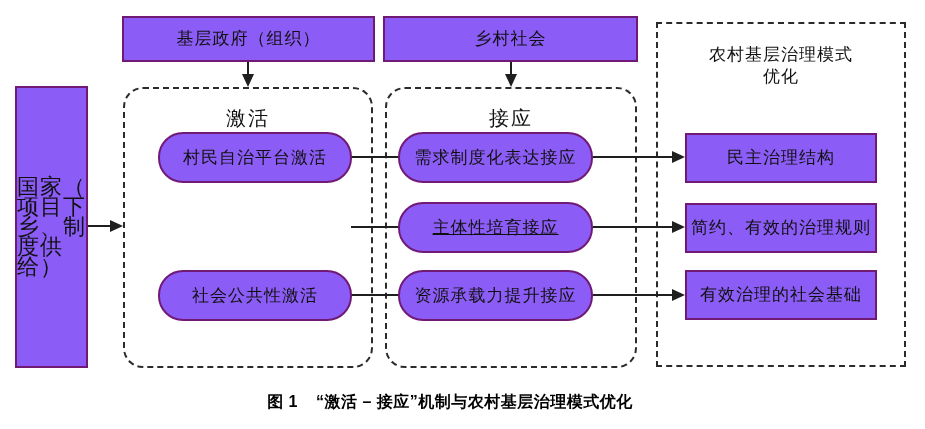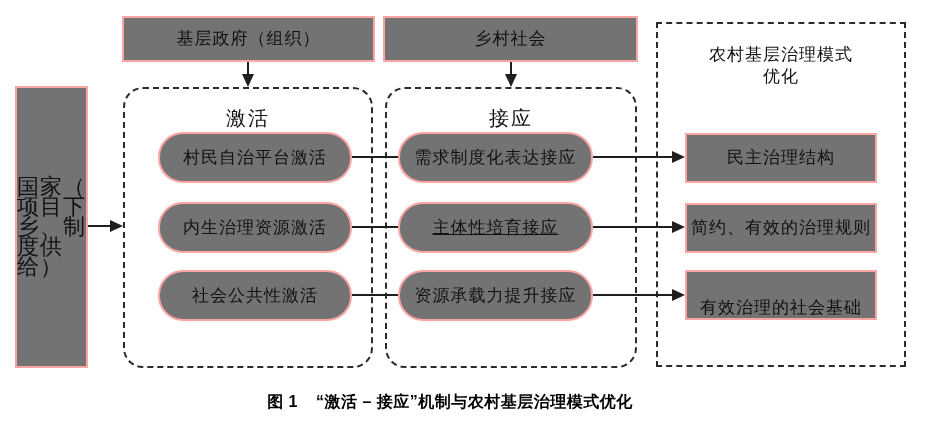--- a/index.html
+++ b/index.html
@@ -1,21 +1,21 @@
 <!DOCTYPE html>
 <html><head>
 <meta charset="utf-8">
 <style>
   html,body{margin:0;padding:0;background:#ffffff;}
   .canvas{
     position:relative;width:925px;height:429px;background:#ffffff;overflow:hidden;
     font-family:"Liberation Serif","DejaVu Serif",serif;color:#111;
   }
   .box{
-    position:absolute;box-sizing:border-box;border:2px solid #fca5a5;background:#737373;
+    position:absolute;box-sizing:border-box;border:2px solid #701a75;background:#8b5cf6;
     display:flex;align-items:center;justify-content:center;text-align:center;
     font-size:17px;line-height:20px;letter-spacing:1px;z-index:3;
   }
   .dashedbox{
     position:absolute;box-sizing:border-box;border:2px dashed #2b2b2b;background:transparent;
     z-index:1;
   }
   .rounded{border-radius:25px;}
   .groupTitle{
     position:absolute;left:0;right:0;text-align:center;font-size:20px;letter-spacing:2px;color:#111;
@@ -93,44 +93,41 @@
 
   <div class="vline" style="left:247px;top:62px;height:14px;"></div>
   <div class="arrowD" style="left:242px;top:74px;"></div>
 
   <div class="vline" style="left:510px;top:62px;height:14px;"></div>
   <div class="arrowD" style="left:505px;top:74px;"></div>
 
   <div class="box rounded" style="left:158px;top:132px;width:194px;height:51px;">
     <span>村民自治平台激活</span>
   </div>
-  <div class="box rounded" style="left:158px;top:202px;width:194px;height:51px;">
-    <span>内生治理资源激活</span>
-  </div>
   <div class="box rounded" style="left:158px;top:270px;width:194px;height:51px;align-items:center;">
     <span>社会公共性激活</span>
   </div>
 
   <div class="box rounded" style="left:398px;top:132px;width:195px;height:51px;">
     <span>需求制度化表达接应</span>
   </div>
   <div class="box rounded" style="left:398px;top:202px;width:195px;height:51px;text-decoration:underline;">
     <span>主体性培育接应</span>
   </div>
   <div class="box rounded" style="left:398px;top:270px;width:195px;height:51px;">
     <span>资源承载力提升接应</span>
   </div>
 
   <div class="box" style="left:685px;top:133px;width:192px;height:50px;">
     <span>民主治理结构</span>
   </div>
   <div class="box" style="left:685px;top:203px;width:192px;height:50px;">
     <span>简约、有效的治理规则</span>
   </div>
-  <div class="box" style="left:685px;top:270px;width:192px;height:50px;align-items:flex-end;">
+  <div class="box" style="left:685px;top:270px;width:192px;height:50px;">
     <span>有效治理的社会基础</span>
   </div>
 
   <div class="caption">
     <span class="pre">图 1</span><span>“激活 – 接应”机制与农村基层治理模式优化</span>
   </div>
 
 </div>
 
 </body></html>

